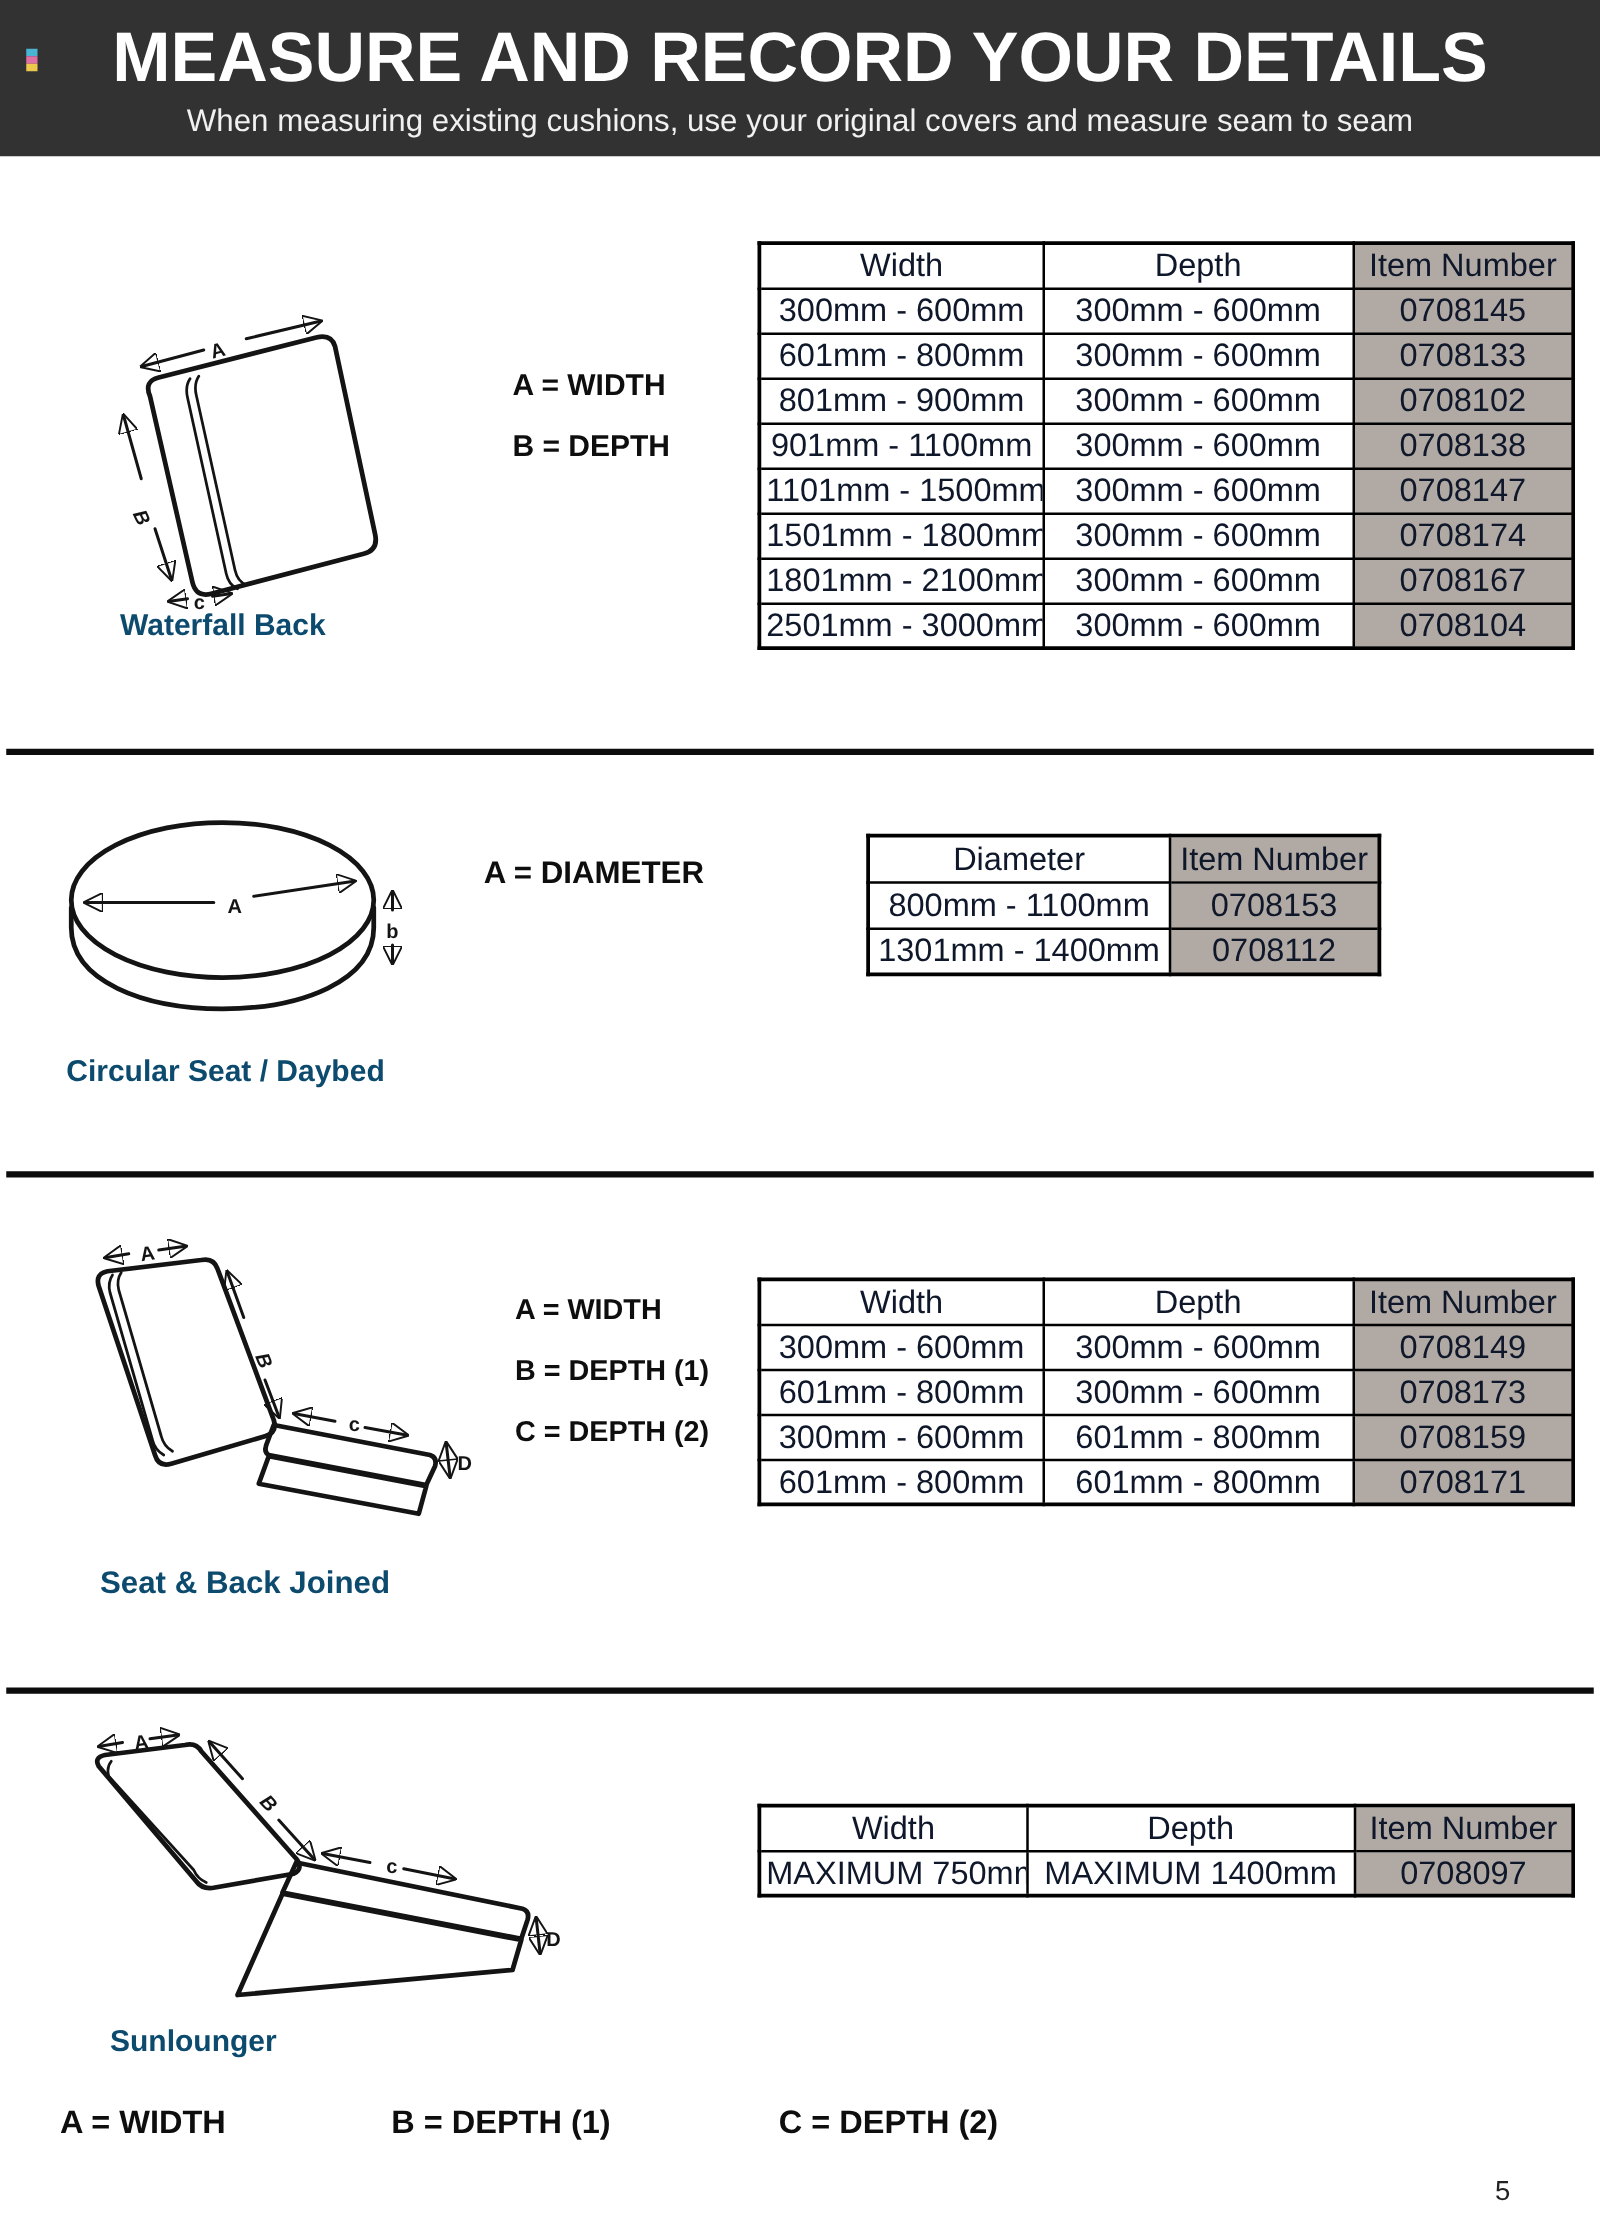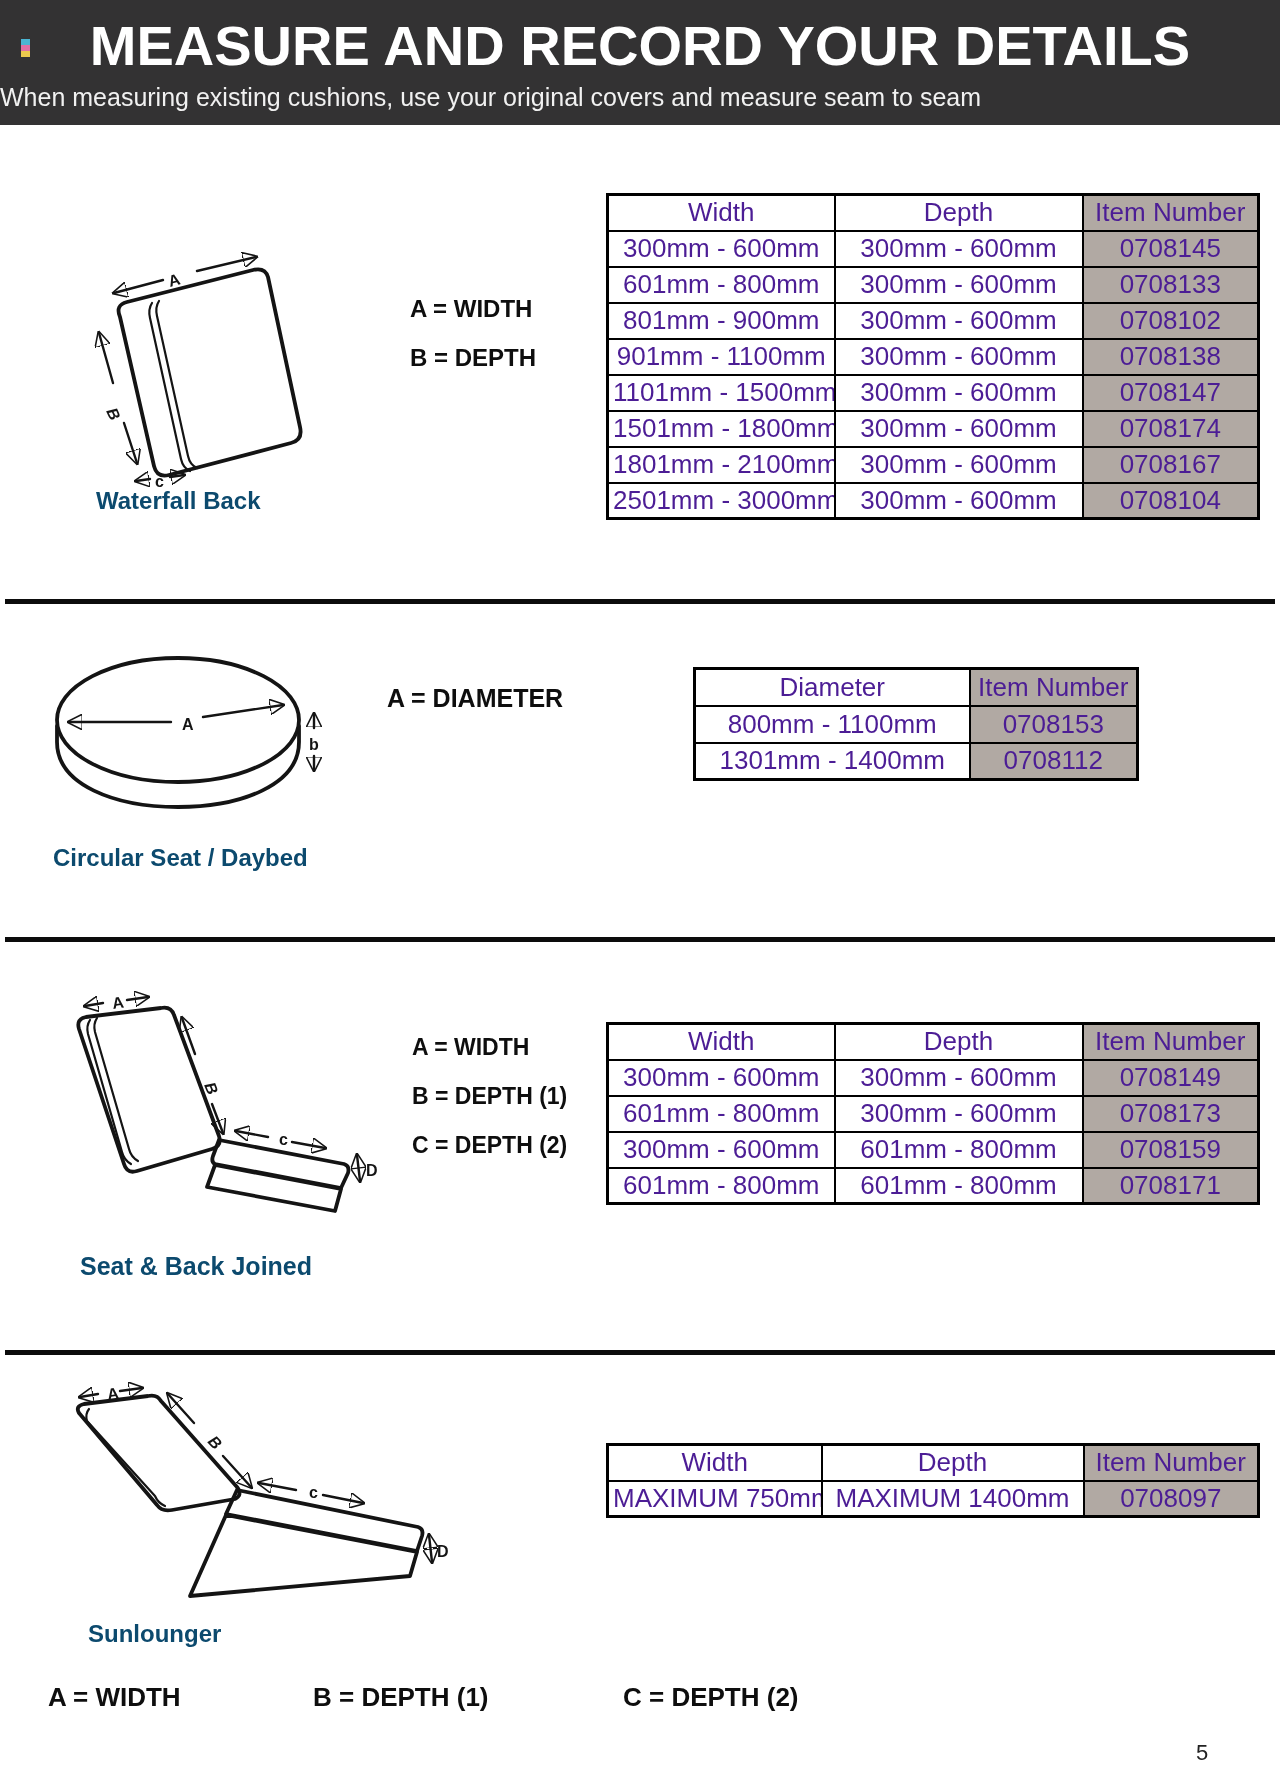--- a/index.html
+++ b/index.html
@@ -5,46 +5,46 @@
   * { margin:0; padding:0; box-sizing:border-box; }
   html,body { background:#e8e8e8; }
   .page { position:relative; width:1280px; height:1772px; margin:0 auto; background:#ffffff;
           font-family:"Liberation Sans", sans-serif; overflow:hidden; }
 
   
   .hdr { position:absolute; left:0; top:0; width:1280px; height:125px;
          background:var(--header-bg,#333233); color:#fff; }
   .hdr h1 { text-align:center; padding-top:13px; font-size:56px; font-weight:800;
             letter-spacing:0; white-space:nowrap; }
-  .hdr .sub { text-align:left; margin-top:5px; font-size:25px; font-weight:400; color:#f1f1f1; }
+  .hdr .sub { text-align:center; margin-top:5px; font-size:25px; font-weight:400; color:#f1f1f1; }
   .mini-icon { position:absolute; left:21px; top:39px; width:9px; }
   .mini-icon span { display:block; height:6px; width:9px; }
 
   
   .hr { position:absolute; left:5px; width:1270px; height:5px; background:#0c0c0c; }
   .hr1 { top:599px; } .hr2 { top:937px; } .hr3 { top:1350px; }
 
   
   .tbl { position:absolute; border-collapse:collapse; table-layout:fixed; background:#fff;
          border:3px solid #000; }
   .tbl th, .tbl td { border:2.4px solid #000; text-align:center; font-size:26px; font-weight:400;
-                     color:#4c1d95; height:36px; padding:0 4px; white-space:nowrap; overflow:hidden; }
+                     color:#0f172a; height:36px; padding:0 4px; white-space:nowrap; overflow:hidden; }
   .tbl .item-col { background:var(--item-col-bg,#b1a9a3); }
   .t-waterfall  { left:606px; top:193px;  width:651px; }
   .t-seatback   { left:606px; top:1022px; width:651px; }
   .t-sunlounger { left:606px; top:1443px; width:651px; }
   .t-circular   { left:693px; top:667px;  width:411px; }
   .t-circular th, .t-circular td { height:37px; }
   .t-waterfall th:nth-child(1), .t-seatback th:nth-child(1) { width:227px; }
   .t-waterfall th:nth-child(2), .t-seatback th:nth-child(2) { width:248px; }
   .t-waterfall th:nth-child(3), .t-seatback th:nth-child(3) { width:176px; }
   .t-sunlounger th:nth-child(1) { width:214px; }
   .t-sunlounger th:nth-child(2) { width:262px; }
   .t-sunlounger th:nth-child(3) { width:175px; }
-  .t-circular th:nth-child(1) { width:275px; }
+  .t-circular th:nth-child(1) { width:241px; }
   .t-circular th:nth-child(2) { width:168px; }
 
   
   .caption { position:absolute; font-weight:700; color:#0c4a6e; white-space:nowrap; }
   .cap-waterfall  { left:96px; top:487px;  font-size:24px; }
   .cap-circular   { left:53px; top:844px;  font-size:24px; }
   .cap-seatback   { left:80px; top:1252px; font-size:25px; }
   .cap-sunlounger { left:88px; top:1620px; font-size:24px; }
   .legend { position:absolute; font-weight:700; color:#0e0e0e; white-space:nowrap; }
   .legend-waterfall { left:410px; top:284px;  font-size:24px; line-height:49px; }

